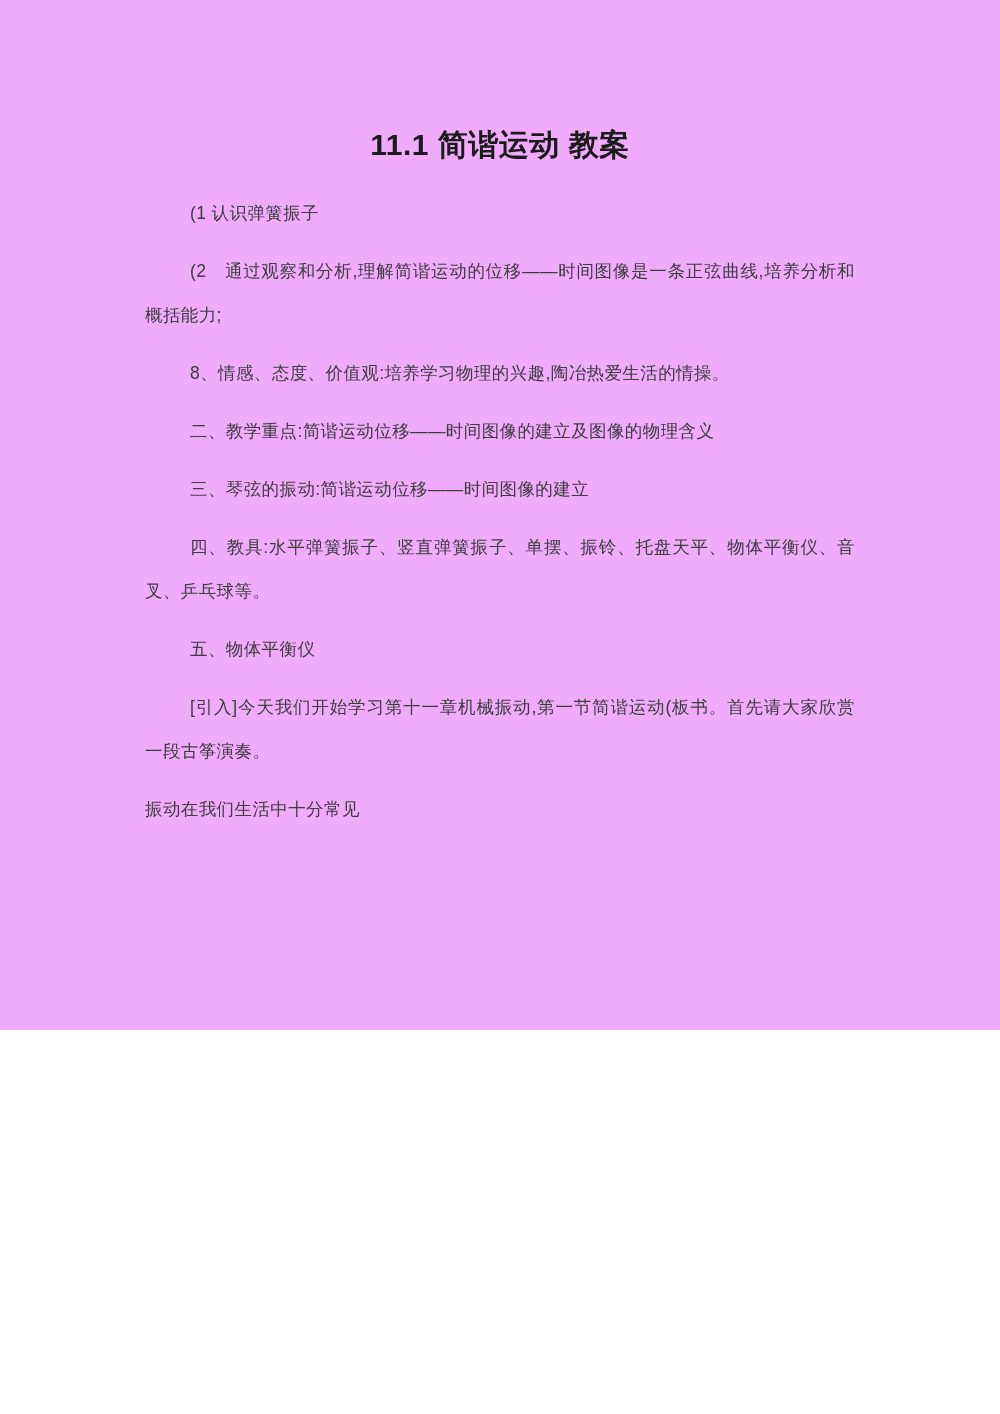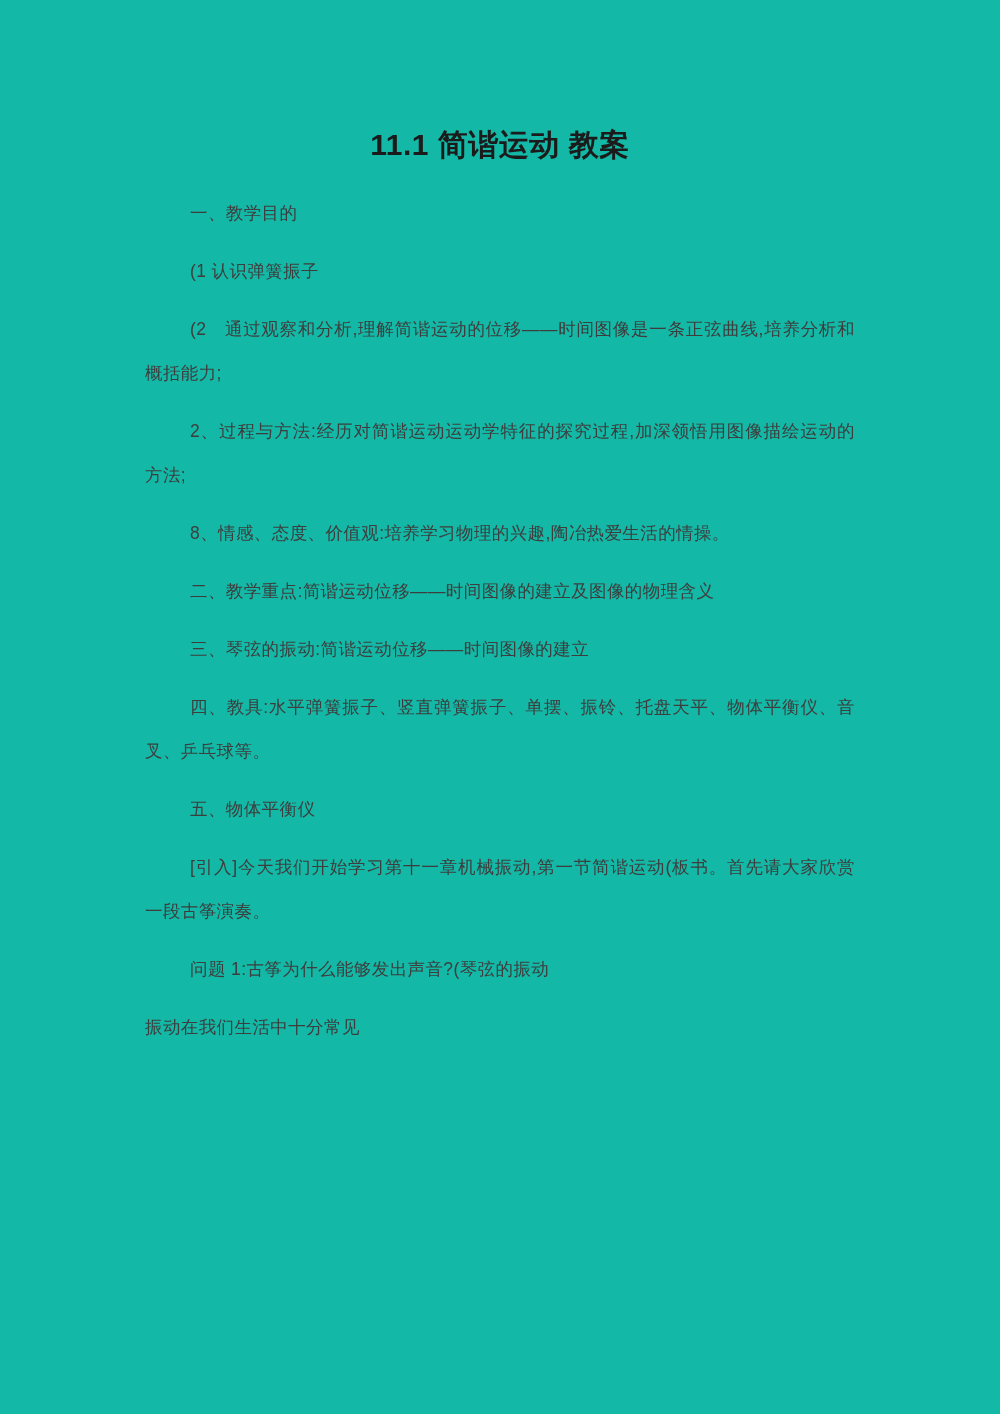--- a/index.html
+++ b/index.html
@@ -3,22 +3,22 @@
 <meta charset="utf-8">
 <style>
   html, body {
     margin: 0;
     padding: 0;
     background: #ffffff;
   }
   .page {
     position: relative;
     width: 1000px;
-    height: 1414px;
-    background: #14b8a6;
+    height: 1030px;
+    background: #f0abfc;
     overflow: hidden;
     font-family: "Liberation Sans", "DejaVu Sans", sans-serif;
     color: #3d3d3d;
   }
   .doc-title {
     margin: 0;
     padding-top: 124px;
     text-align: center;
     font-size: 30px;
     line-height: 42px;
@@ -46,27 +46,24 @@
   }
 </style>
 </head>
 <body>
 
 <div class="page">
 
   <h1 class="doc-title">11.1 简谐运动 教案</h1>
 
   <div class="doc-body">
-    <p class="para">一、教学目的</p>
     <p class="para">(1 认识弹簧振子</p>
     <p class="para">(2　通过观察和分析,理解简谐运动的位移——时间图像是一条正弦曲线,培养分析和概括能力;</p>
-    <p class="para">2、过程与方法:经历对简谐运动运动学特征的探究过程,加深领悟用图像描绘运动的方法;</p>
     <p class="para">8、情感、态度、价值观:培养学习物理的兴趣,陶冶热爱生活的情操。</p>
     <p class="para">二、教学重点:简谐运动位移——时间图像的建立及图像的物理含义</p>
     <p class="para">三、琴弦的振动:简谐运动位移——时间图像的建立</p>
     <p class="para">四、教具:水平弹簧振子、竖直弹簧振子、单摆、振铃、托盘天平、物体平衡仪、音叉、乒乓球等。</p>
     <p class="para">五、物体平衡仪</p>
     <p class="para">[引入]今天我们开始学习第十一章机械振动,第一节简谐运动(板书。首先请大家欣赏一段古筝演奏。</p>
-    <p class="para">问题 1:古筝为什么能够发出声音?(琴弦的振动</p>
     <p class="para no-indent">振动在我们生活中十分常见</p>
   </div>
 
 </div>
 
 </body></html>

